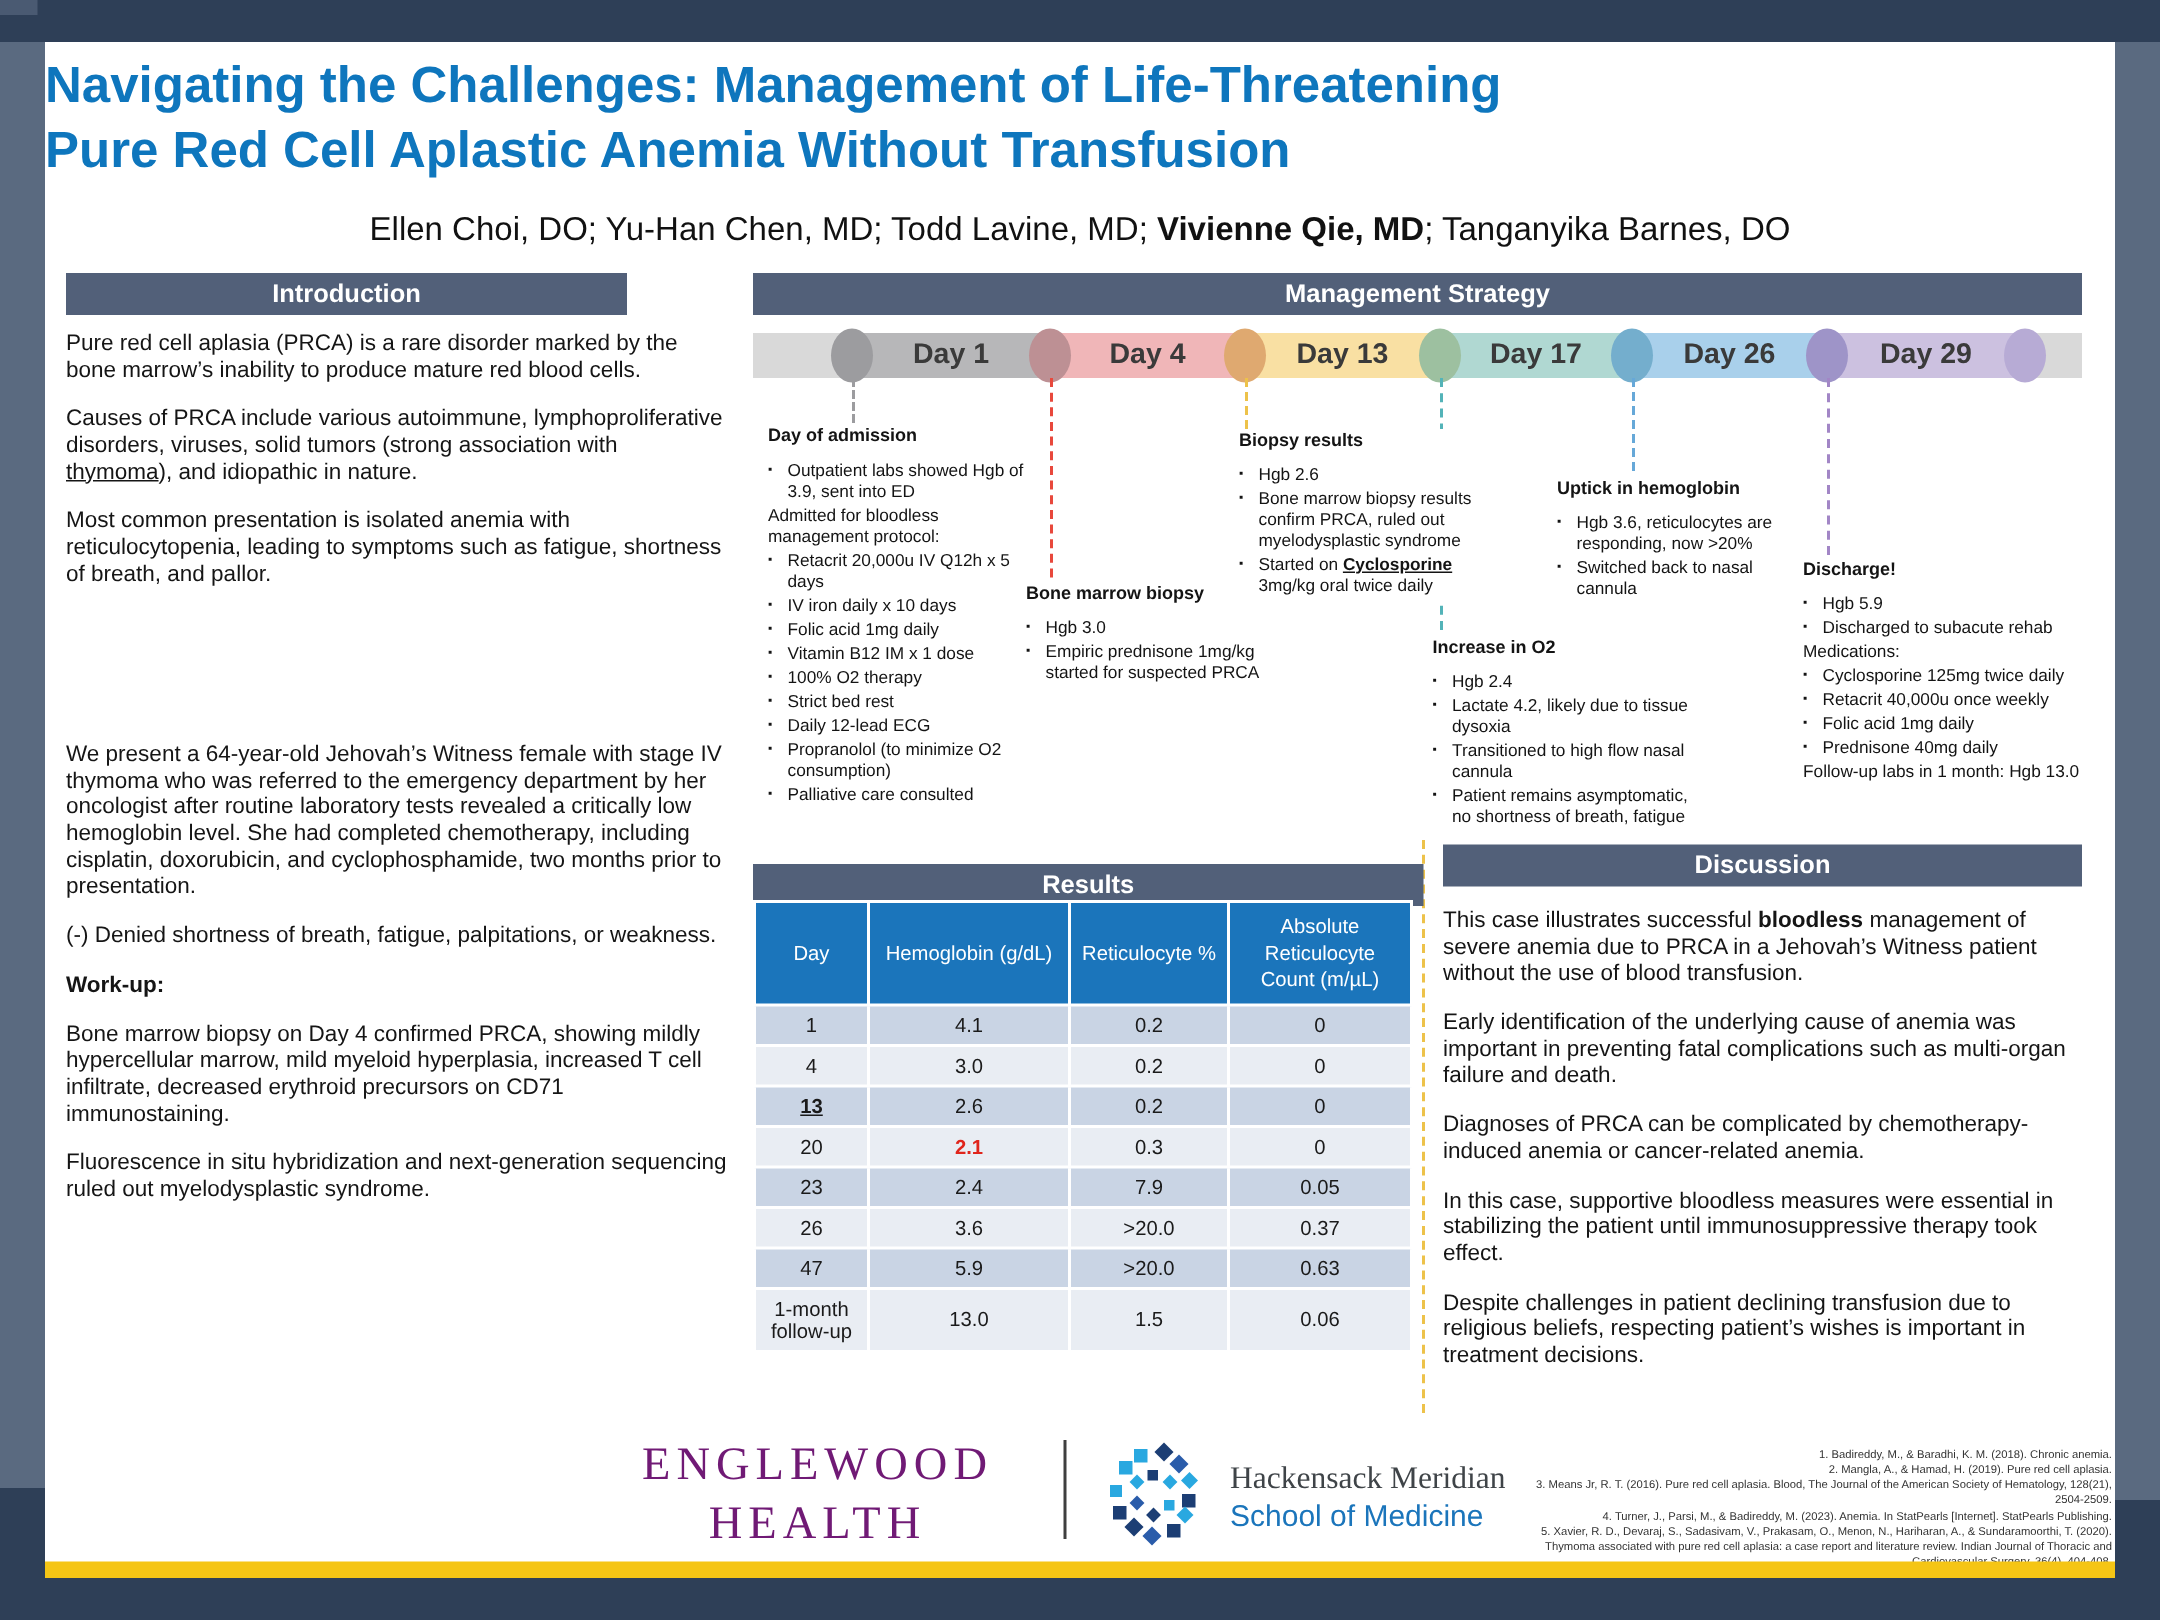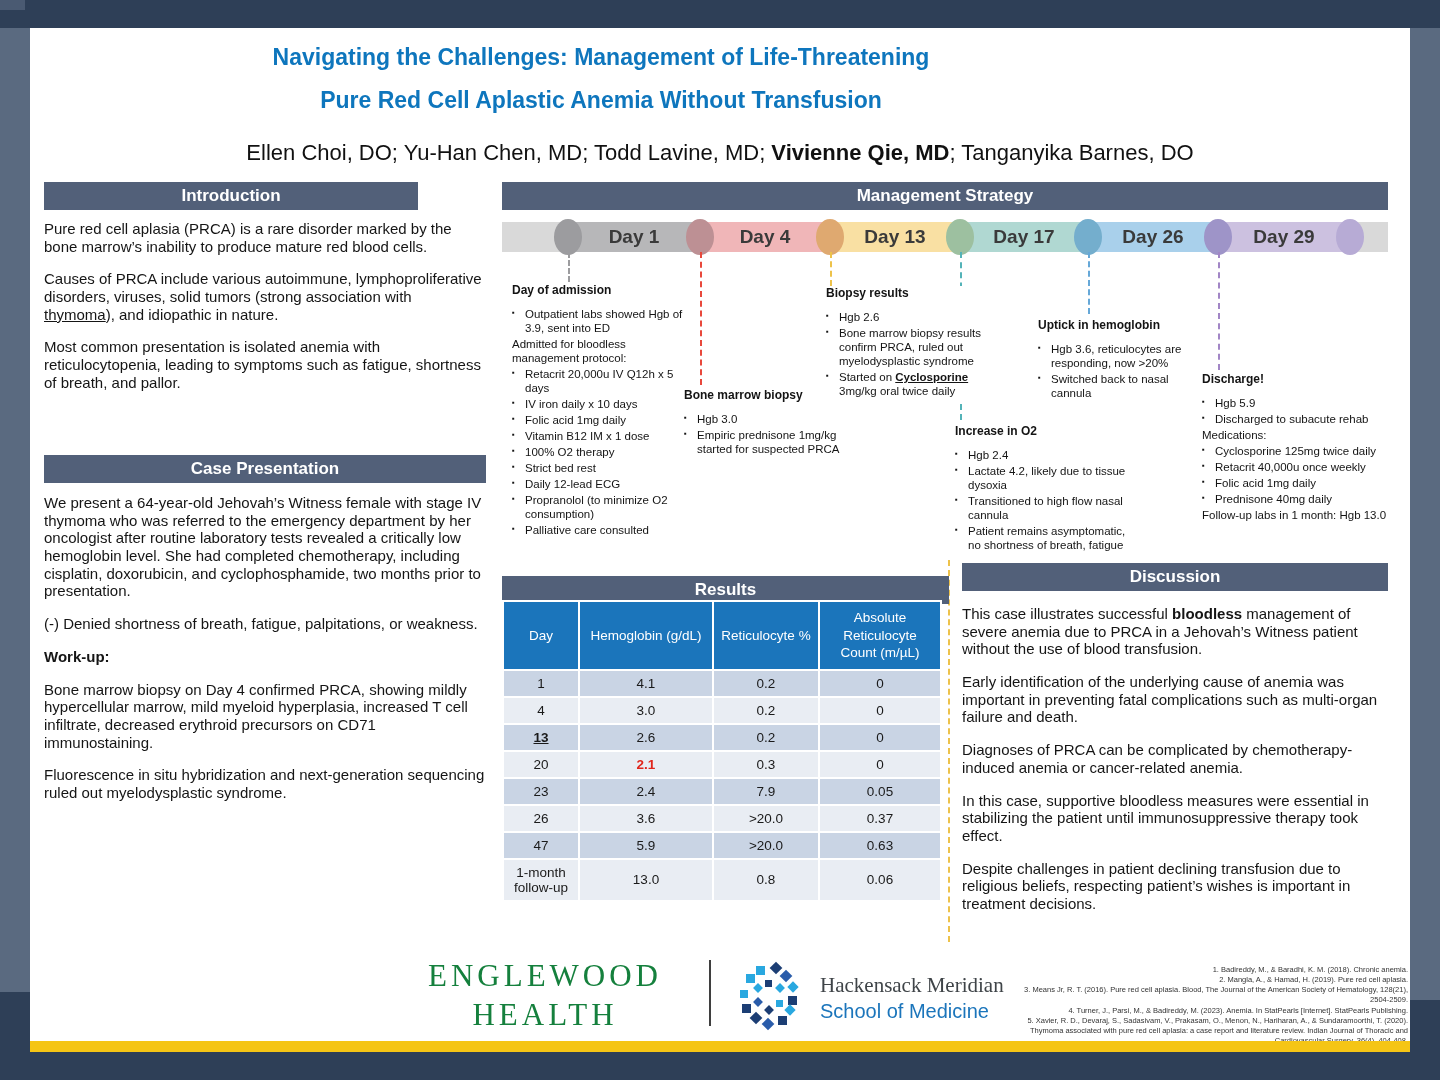--- a/index.html
+++ b/index.html
@@ -8,22 +8,22 @@
   .abs{position:absolute;}
   
   .topbar{left:0;top:0;width:1440px;height:28px;background:#2e3f57;}
   .corner-tl{left:0;top:0;width:25px;height:10px;background:#4a5a72;}
   .bottombar{left:0;top:1052px;width:1440px;height:28px;background:#2e3f57;}
   .patch-left{left:0;top:992px;width:30px;height:60px;background:#2e3f57;}
   .patch-right{left:1410px;top:1000px;width:30px;height:52px;background:#2e3f57;}
   .poster{left:30px;top:28px;width:1380px;height:1024px;background:#ffffff;}
   .goldstrip{left:0;top:1013px;width:1380px;height:11px;}
   
-  .title{left:0;top:8px;width:1142px;text-align:center;font-weight:bold;
-         font-size:23px;line-height:43px;}
+  .title{left:0;top:8px;width:1142px;text-align:left;font-weight:bold;
+         font-size:34px;line-height:43px;}
   .authors{left:0;top:112px;width:1380px;text-align:center;font-size:22px;color:#111;}
   
   .sec-hdr{height:28px;color:#fff;font-weight:bold;font-size:17px;line-height:28px;text-align:center;}
   .intro-hdr{left:14px;top:154px;width:374px;}
   .case-hdr{left:14px;top:427px;width:442px;}
   .mgmt-hdr{left:472px;top:154px;width:886px;}
   .res-hdr{left:472px;top:535px;width:447px;margin-top:13px;}
   .disc-hdr{left:932px;top:535px;width:426px;}
   
   .bodycol{font-size:15px;line-height:1.18;color:#151515;}
@@ -63,21 +63,21 @@
   .res-table{left:472px;top:572px;}
   table{border-collapse:collapse;table-layout:fixed;width:438px;font-size:13.5px;
         text-align:center;color:#1a1a1a;}
   th{color:#fff;font-weight:normal;padding:7px 4px;border:2px solid #fff;line-height:1.3;}
   td{padding:5px 4px;border:2px solid #fff;}
   .cell-b-u{font-weight:bold;text-decoration:underline;}
   .cell-red{font-weight:bold;}
   
   .logo-eh{left:350px;top:928px;width:330px;text-align:center;
            font-family:"Liberation Serif",serif;font-size:31px;letter-spacing:4px;
-           color:#15803d;line-height:39px;}
+           color:#701a75;line-height:39px;}
   .logo-divider{left:679px;top:932px;height:66px;width:0;border-left:2px solid #3f3f3f;}
   .logo-hm-icon{left:708px;top:932px;}
   .hm-text1{left:790px;top:945px;font-family:"Liberation Serif",serif;font-size:21px;color:#3f4448;}
   .hm-text2{left:790px;top:972px;font-family:Liberation Sans, sans-serif;font-size:20px;}
   .refs{left:990px;top:937px;width:388px;text-align:right;font-size:7.5px;
         line-height:1.35;color:#333;}
 </style>
 </head>
 <body>
 
@@ -97,21 +97,20 @@
     <span>Ellen Choi, DO; Yu-Han Chen, MD; Todd Lavine, MD; </span><span class="b">Vivienne Qie, MD</span><span>; Tanganyika Barnes, DO</span>
   </div>
 
   <div class="abs sec-hdr intro-hdr" style="background: rgb(82, 96, 121);">Introduction</div>
   <div class="abs bodycol intro-body">
     <p>Pure red cell aplasia (PRCA) is a rare disorder marked by the bone marrow’s inability to produce mature red blood cells.</p>
     <p><span>Causes of PRCA include various autoimmune, lymphoproliferative disorders, viruses, solid tumors (strong association with </span><span class="u">thymoma</span><span>), and idiopathic in nature.</span></p>
     <p>Most common presentation is isolated anemia with reticulocytopenia, leading to symptoms such as fatigue, shortness of breath, and pallor.</p>
   </div>
 
-  <div class="abs sec-hdr case-hdr" style="background: rgb(82, 96, 121);">Case Presentation</div>
   <div class="abs bodycol case-body">
     <p>We present a 64-year-old Jehovah’s Witness female with stage IV thymoma who was referred to the emergency department by her oncologist after routine laboratory tests revealed a critically low hemoglobin level. She had completed chemotherapy, including cisplatin, doxorubicin, and cyclophosphamide, two months prior to presentation.</p>
     <p>(-) Denied shortness of breath, fatigue, palpitations, or weakness.</p>
     <p class="b">Work-up:</p>
     <p>Bone marrow biopsy on Day 4 confirmed PRCA, showing mildly hypercellular marrow, mild myeloid hyperplasia, increased T cell infiltrate, decreased erythroid precursors on CD71 immunostaining.</p>
     <p>Fluorescence in situ hybridization and next-generation sequencing ruled out myelodysplastic syndrome.</p>
   </div>
 
   <div class="abs sec-hdr mgmt-hdr" style="background: rgb(82, 96, 121);">Management Strategy</div>
 
@@ -330,21 +329,21 @@
           </tr>
       <tr style="background: rgb(201, 212, 228);">
             <td>47</td>
             <td>5.9</td>
             <td>&gt;20.0</td>
             <td>0.63</td>
           </tr>
       <tr style="background: rgb(233, 237, 243);">
             <td>1-month follow-up</td>
             <td>13.0</td>
-            <td>0.8</td>
+            <td>1.5</td>
             <td>0.06</td>
           </tr>
     </tbody>
       </table>
   </div>
 
   <div class="abs sec-hdr disc-hdr" style="background: rgb(82, 96, 121);">Discussion</div>
   <div class="abs bodycol disc-body">
     <p><span>This case illustrates successful </span><span class="b">bloodless</span><span> management of severe anemia due to PRCA in a Jehovah’s Witness patient without the use of blood transfusion.</span></p>
     <p>Early identification of the underlying cause of anemia was important in preventing fatal complications such as multi-organ failure and death.</p>

